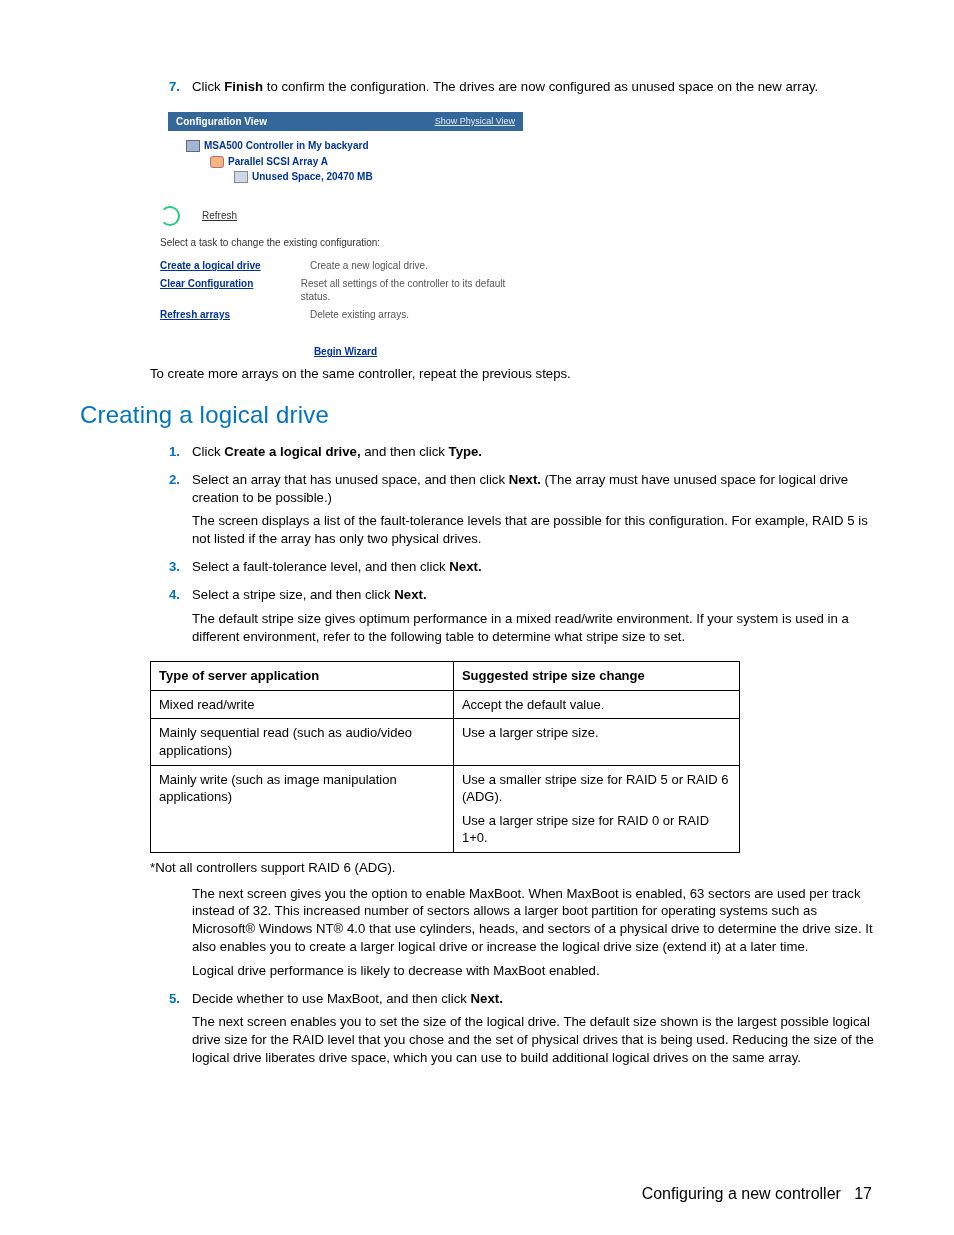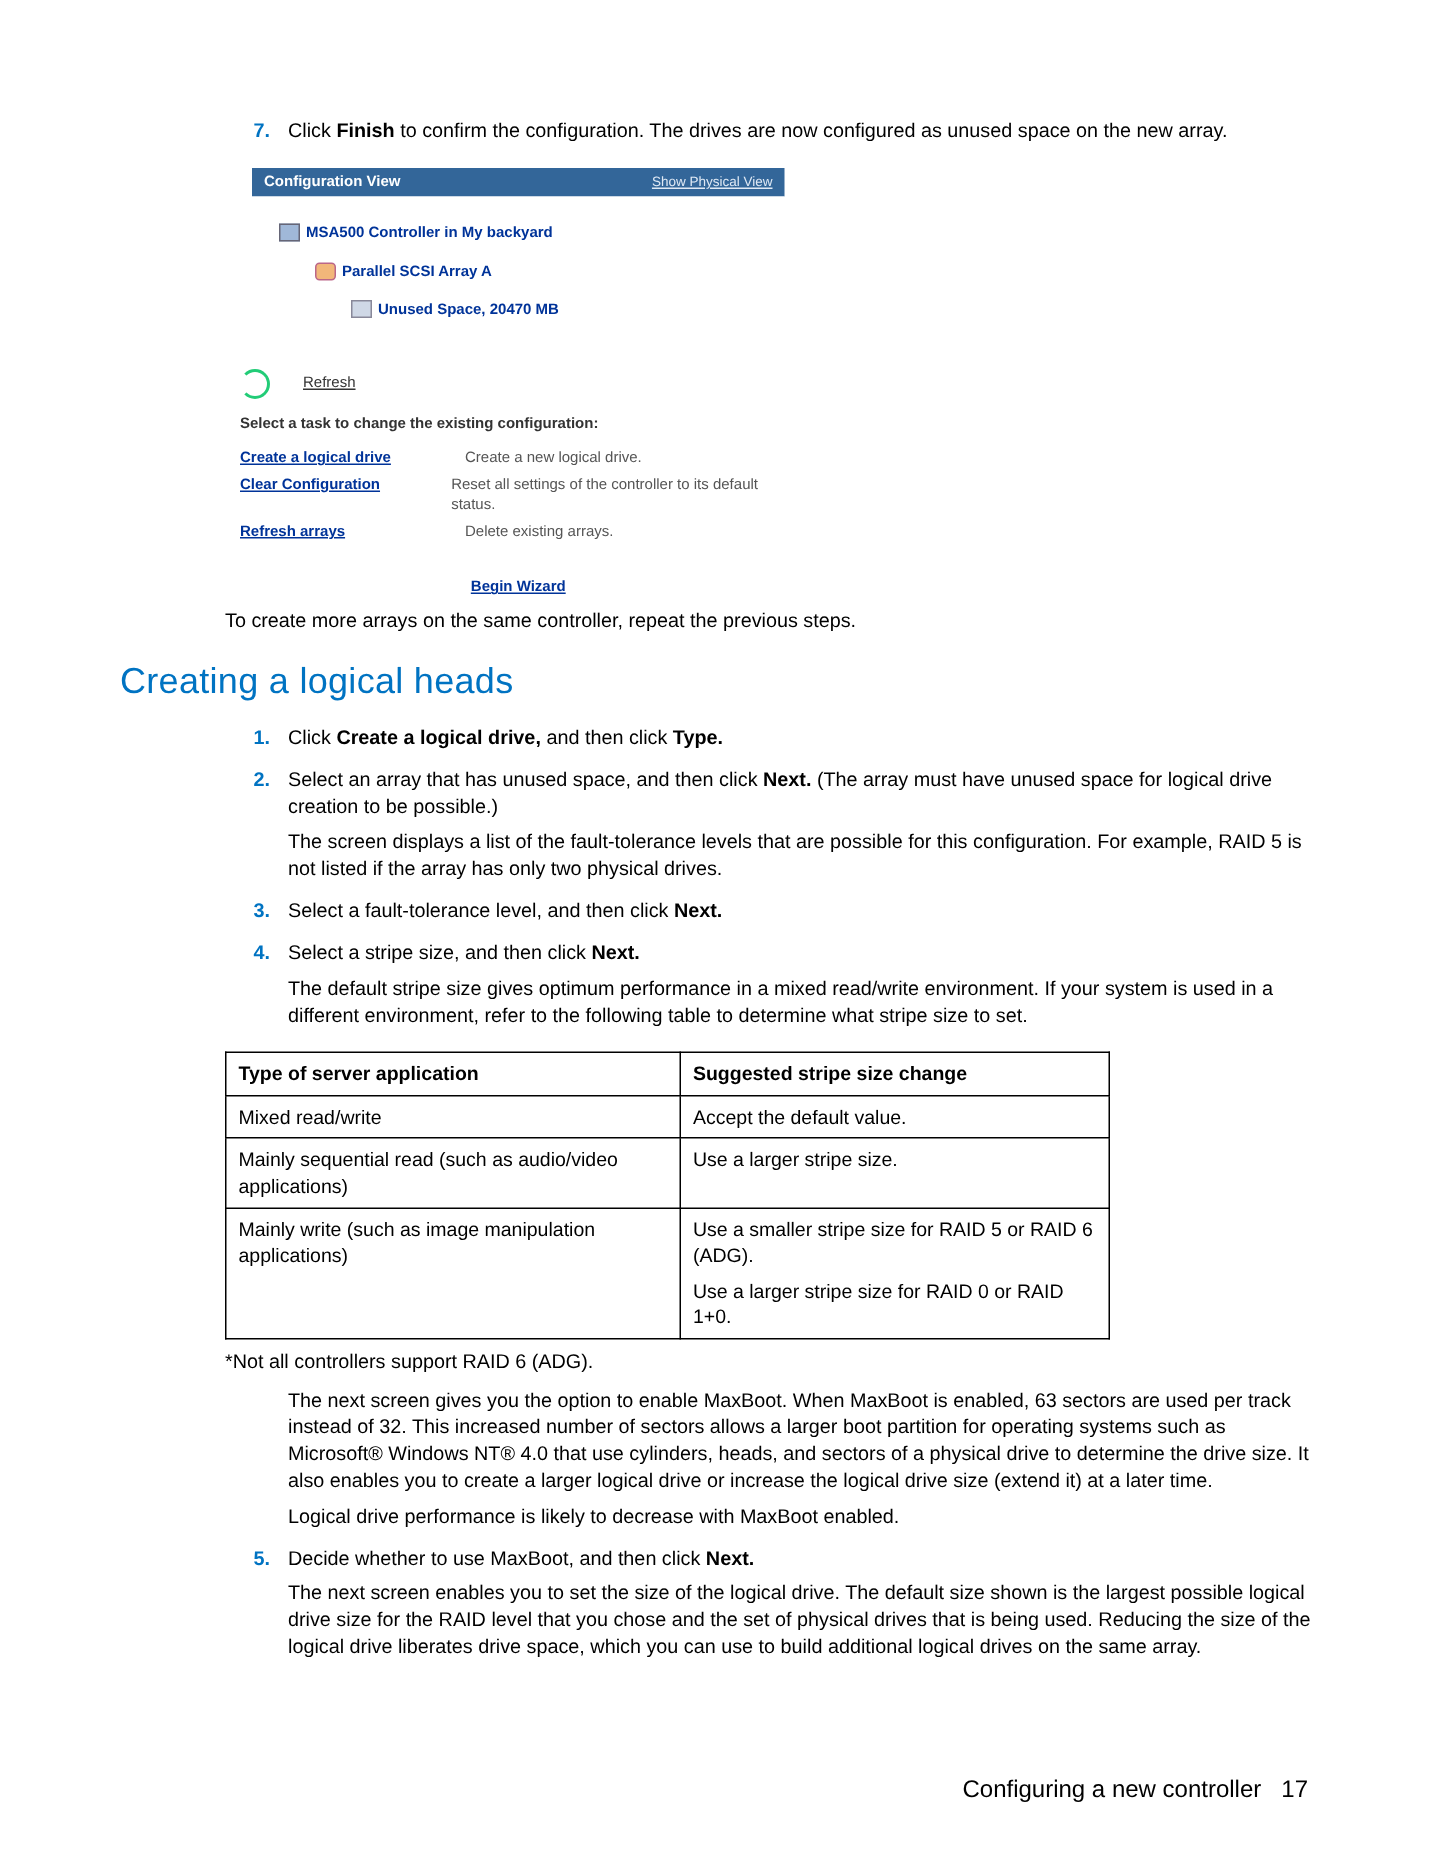--- a/index.html
+++ b/index.html
@@ -41,30 +41,30 @@
     color: #fff;
     display: flex;
     justify-content: space-between;
     padding: 3px 8px;
     font-weight: bold;
     font-size: 10px;
     text-align: left;
   }
   .fig-hdr .right { font-weight: normal; text-decoration: underline; color: #dfe9f5; font-size:9px;}
   .tree { padding: 6px 4px 10px 18px; background:#fff; min-height:46px;}
-  .tree-row { display:flex; align-items:flex-start; gap:4px; margin: 12px 0; }
+  .tree-row { display:flex; align-items:center; gap:4px; margin: 2px 0; }
   .tree-row.l2 { margin-left: 24px; }
   .tree-row.l3 { margin-left: 48px; }
   .ic-box { width:12px; height:10px; background:#a0b8d8; border:1px solid #667; display:inline-block;}
   .ic-cyl { width:12px; height:10px; border-radius:3px; background:#f2b77a; border:1px solid #b68;}
   .ic-disk { width:12px; height:10px; background:#cfd8e6; border:1px solid #889;}
   .tree-row .lbl { color:#003399; font-weight:bold; font-size:10px;}
   .refresh { display:flex; align-items:center; gap:22px; margin: 10px 0 10px -8px;}
   .ic-ref { width:16px;height:16px;border:2px solid #2c7; border-left-color:transparent; border-radius:50%;}
-  .task-hdr { font-weight:bold; margin: 4px 0 10px -8px; font-size:10px;}
+  .task-hdr { font-weight:normal; margin: 4px 0 10px -8px; font-size:10px;}
   .task-row { display:flex; margin:4px 0 4px -8px; font-size:10px;}
   .task-row .tl { width:150px; color:#003399; text-decoration:underline; font-weight:bold; font-size:10px;}
   .task-row .td { color:#555; font-size:10px;}
   .exit { text-align:center; color:#003399; text-decoration:underline; font-weight:bold; margin-top:24px; font-size:10px;}
 
   
   table.stripe {
     border-collapse: collapse;
     margin: 10px 0 6px 70px;
     width: 590px;
@@ -128,21 +128,21 @@
   </div>
   <div class="task-row">
     <span class="tl">Refresh arrays</span>
     <span class="td">Delete existing arrays.</span>
   </div>
   <div class="exit">Begin Wizard</div>
 </div>
 
 <p class="after-img">To create more arrays on the same controller, repeat the previous steps.</p>
 
-<h2>Creating a logical heads</h2>
+<h2>Creating a logical drive</h2>
 
 <div class="ol">
   <div class="li">
     <div class="num">1.</div>
     <div class="li-body">
         <p><span>Click </span><b>Create a logical drive,</b><span> and then click </span><b>Type.</b></p>
       </div>
   </div>
 
   <div class="li">

